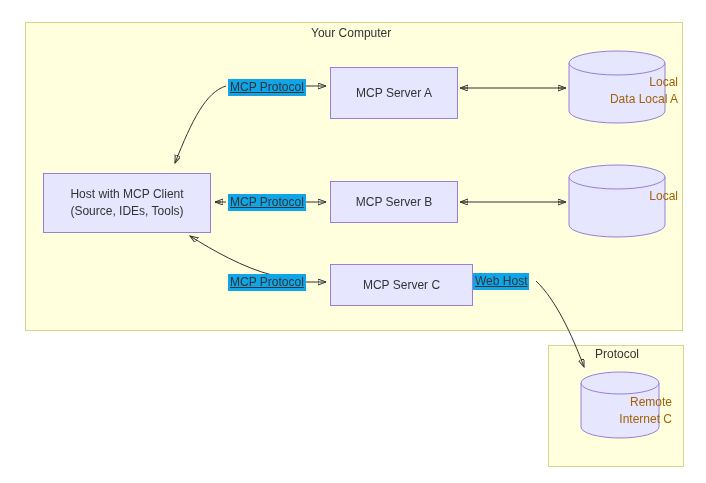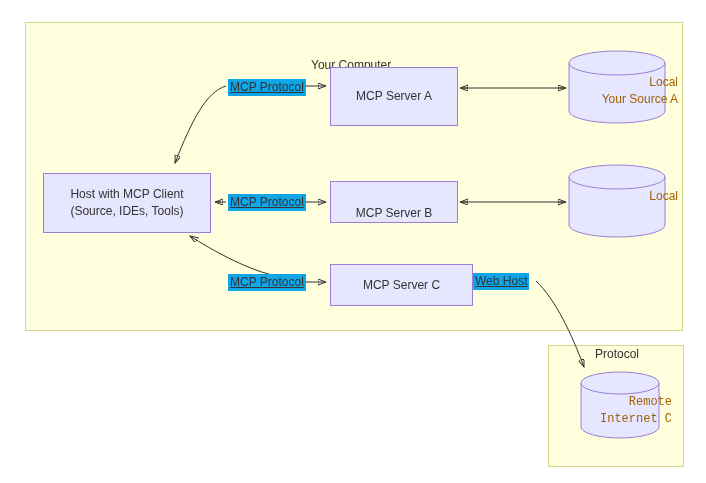--- a/index.html
+++ b/index.html
@@ -26,61 +26,61 @@
   #zone-computer { left: 25px; top: 22px; width: 658px; height: 309px; }
   #zone-internet { left: 548px; top: 345px; width: 136px; height: 122px; }
 
   .zone-label {
     position: absolute;
     font-size: 12px;
     color: #333333;
     white-space: nowrap;
     line-height: 14px;
   }
-  #label-computer { left: 311px; top: 26px; margin-top: 32px; }
+  #label-computer { left: 311px; top: 26px; }
   #label-internet { left: 595px; top: 347px; }
 
   
   .node-box {
     position: absolute;
     background: #e6e6ff;
     border: 1px solid #9a7fd4;
     box-sizing: border-box;
     display: flex;
     flex-direction: column;
     align-items: center;
     justify-content: center;
     font-size: 12px;
     color: #333333;
     line-height: 17px;
     text-align: center;
   }
   #node-host   { left: 43px;  top: 173px; width: 168px; height: 60px; }
-  #node-srv-a  { left: 330px; top: 67px;  width: 128px; height: 59px; }
-  #node-srv-b  { left: 330px; top: 181px; width: 128px; height: 42px; justify-content: flex-end; }
+  #node-srv-a  { left: 330px; top: 67px;  width: 128px; height: 52px; }
+  #node-srv-b  { left: 330px; top: 181px; width: 128px; height: 42px; }
   #node-srv-c  { left: 330px; top: 264px; width: 143px; height: 42px; }
 
   
   .cyl {
     position: absolute;
   }
   .cyl svg { display: block; overflow: visible; }
   .cyl-text {
     position: absolute;
     left: 12px;
     width: 100%;
     text-align: right;
     font-size: 12px;
     color: #a16207;
     line-height: 17px;
     pointer-events: none;
   }
   #cyl-ds-a { left: 568px; top: 50px;  width: 98px; height: 74px; }
   #cyl-ds-b { left: 568px; top: 164px; width: 98px; height: 74px; }
-  #cyl-remote { left: 580px; top: 372px; width: 80px; height: 66px; font-family: Liberation Mono, monospace; }
+  #cyl-remote { left: 580px; top: 372px; width: 80px; height: 66px; }
   #cyl-ds-a .cyl-text   { top: 24px; }
   #cyl-ds-b .cyl-text   { top: 24px; }
   #cyl-remote .cyl-text { top: 22px; }
 
   
   #edges {
     position: absolute;
     left: 0; top: 0;
     width: 706px;
     height: 483px;
@@ -176,21 +176,21 @@
     <span>MCP Server C</span>
   </div>
 
   <div class="cyl" id="cyl-ds-a">
     <svg width="98" height="74" viewBox="0 0 98 74">
       <path d="M1,13 L1,61 A48,12 0 0 0 97,61 L97,13 Z" fill="#e6e6ff" stroke="#9a7fd4" stroke-width="1"></path>
       <ellipse cx="49" cy="13" rx="48" ry="12" fill="#e6e6ff" stroke="#9a7fd4" stroke-width="1"></ellipse>
     </svg>
     <div class="cyl-text">
       <div>Local</div>
-      <div>Your Source A</div>
+      <div>Data Local A</div>
     </div>
   </div>
 
   <div class="cyl" id="cyl-ds-b">
     <svg width="98" height="74" viewBox="0 0 98 74">
       <path d="M1,13 L1,61 A48,12 0 0 0 97,61 L97,13 Z" fill="#e6e6ff" stroke="#9a7fd4" stroke-width="1"></path>
       <ellipse cx="49" cy="13" rx="48" ry="12" fill="#e6e6ff" stroke="#9a7fd4" stroke-width="1"></ellipse>
     </svg>
     <div class="cyl-text">
       <div>Local</div>

